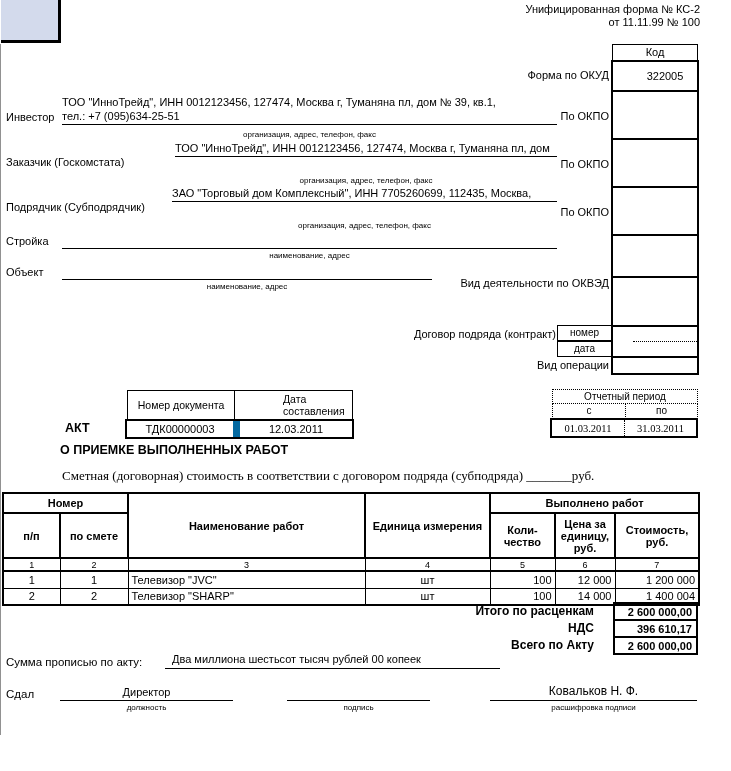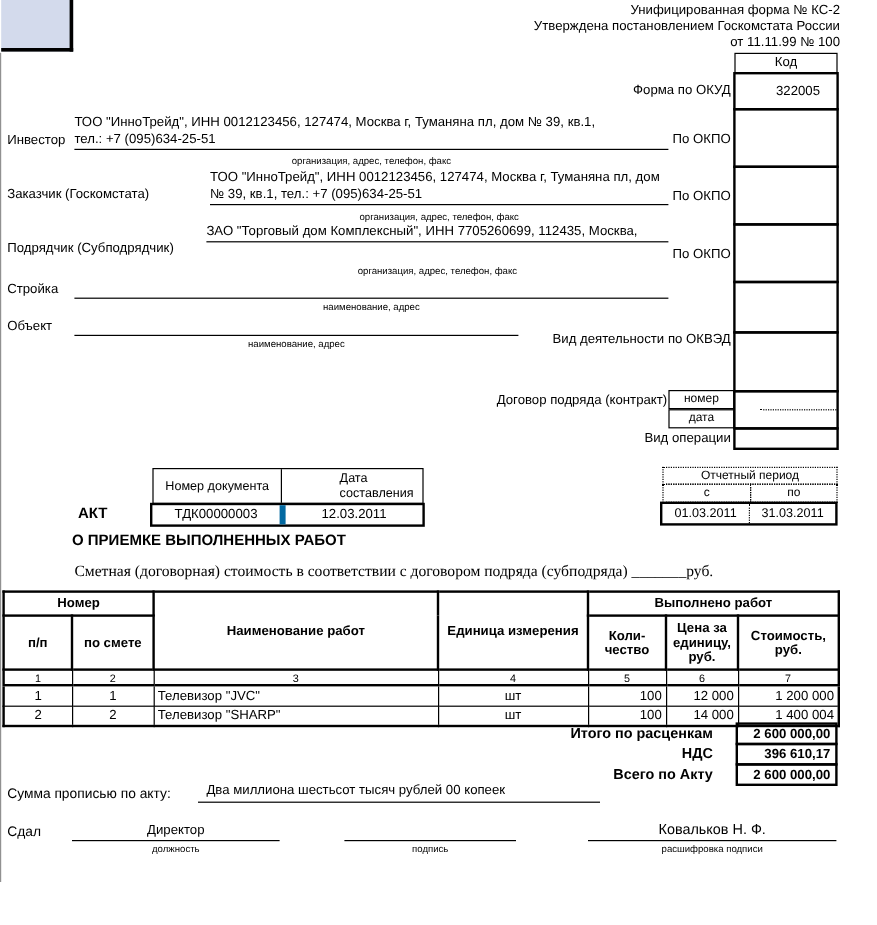--- a/index.html
+++ b/index.html
@@ -32,31 +32,31 @@
   .caption{font-size:8px;text-align:center;color:#000;}
   .fill-line{border-bottom:1px solid #000;}
 
   
   .doc-h{left:127px;top:390px;width:226px;height:30px;display:flex;border:1px solid #000;box-sizing:border-box;gap:48px;}
   .doc-h>div{display:flex;align-items:center;justify-content:center;font-size:10.5px;}
   .doc-h>div:first-child{width:106px;border-right:1px solid #000;}
   .doc-h>div:last-child{flex:1;}
   .doc-v{left:125px;top:419px;width:229px;height:20px;display:flex;border:2px solid #000;box-sizing:border-box;}
   .doc-v>div{display:flex;align-items:center;justify-content:center;font-size:11px;}
-  .doc-v>div:first-child{width:106px;border-right:5px solid #0369a1;}
+  .doc-v>div:first-child{width:106px;border-right:7px solid #0369a1;}
   .doc-v>div:last-child{flex:1;}
 
   
   .rp-title{left:552px;top:389px;width:146px;height:15px;border:1px dotted #000;box-sizing:border-box;
             text-align:center;font-size:10px;line-height:13px;}
   .rp-sub{left:552px;top:403px;width:146px;height:16px;display:flex;box-sizing:border-box;}
   .rp-sub>div{box-sizing:border-box;border:1px dotted #000;text-align:center;font-size:10px;line-height:14px;}
   .rp-sub>div:first-child{width:74px;}
   .rp-sub>div:last-child{flex:1;margin-left:-1px;}
-  .rp-val{left:550px;top:418px;width:148px;height:20px;display:flex;border:2px solid #000;box-sizing:border-box;}
+  .rp-val{left:550px;top:418px;width:148px;height:20px;display:flex;border:2px solid #000;box-sizing:border-box;font-family:Liberation Serif, serif;}
   .rp-val>div{display:flex;align-items:center;justify-content:center;font-size:10.5px;}
   .rp-val>div:first-child{width:72px;border-right:1px dotted #000;}
   .rp-val>div:last-child{flex:1;}
 
   .estimate{left:62px;top:468px;font-family:"Liberation Serif","DejaVu Serif",serif;font-size:13px;}
 
   
   table.works{position:absolute;left:2px;top:492px;width:696px;border-collapse:collapse;table-layout:fixed;
               border:2px solid #000;}
   table.works th{border:2px solid #000;font-size:11px;font-weight:bold;padding:0 2px;vertical-align:middle;}
@@ -83,21 +83,20 @@
 <body>
 
 <div class="page">
 
   <div class="abs corner-cell"></div>
   <div class="abs pb-left"></div>
   <div class="abs pb-bottom"></div>
 
   <div class="abs hdr">
     <div>Унифицированная форма № КС-2</div>
-    <div>Утверждена постановлением  Госкомстата России</div>
     <div>от 11.11.99 № 100</div>
   </div>
 
   <div class="abs box-thin c" style="top:44px;height:17px;line-height:15px;">Код</div>
   <div class="abs box flexc" style="top:60px;height:32px;">322005</div>
   <div class="abs lbl-r" style="top:69px;">Форма по ОКУД</div>
 
   <div class="abs box" style="top:90px;height:50px;"></div>
   <div class="abs lbl-r" style="top:110px;">По ОКПО</div>
 
@@ -124,21 +123,20 @@
   <div class="abs" style="left:6px;top:111px;">Инвестор</div>
   <div class="abs party-text nowrap" style="left:62px;top:95px;width:495px;">
     <div>ТОО "ИнноТрейд", ИНН 0012123456, 127474, Москва г, Туманяна пл, дом № 39, кв.1,</div>
     <div>тел.: +7 (095)634-25-51</div>
   </div>
   <div class="abs caption" style="left:62px;top:130px;width:495px;">организация, адрес, телефон, факс</div>
 
   <div class="abs" style="left:6px;top:156px;">Заказчик (Госкомстата)</div>
   <div class="abs party-text nowrap" style="left:175px;top:141px;width:382px;">
     <div>ТОО "ИнноТрейд", ИНН 0012123456, 127474, Москва г, Туманяна пл, дом</div>
-    <div>№ 39, кв.1, тел.: +7 (095)634-25-51</div>
   </div>
   <div class="abs caption" style="left:175px;top:176px;width:382px;">организация, адрес, телефон, факс</div>
 
   <div class="abs" style="left:6px;top:201px;">Подрядчик (Субподрядчик)</div>
   <div class="abs party-text nowrap" style="left:172px;top:186px;width:385px;">
     <div>ЗАО "Торговый дом Комплексный", ИНН 7705260699, 112435, Москва,</div>
   </div>
   <div class="abs caption" style="left:172px;top:221px;width:385px;">организация, адрес, телефон, факс</div>
 
   <div class="abs" style="left:6px;top:235px;">Стройка</div>

